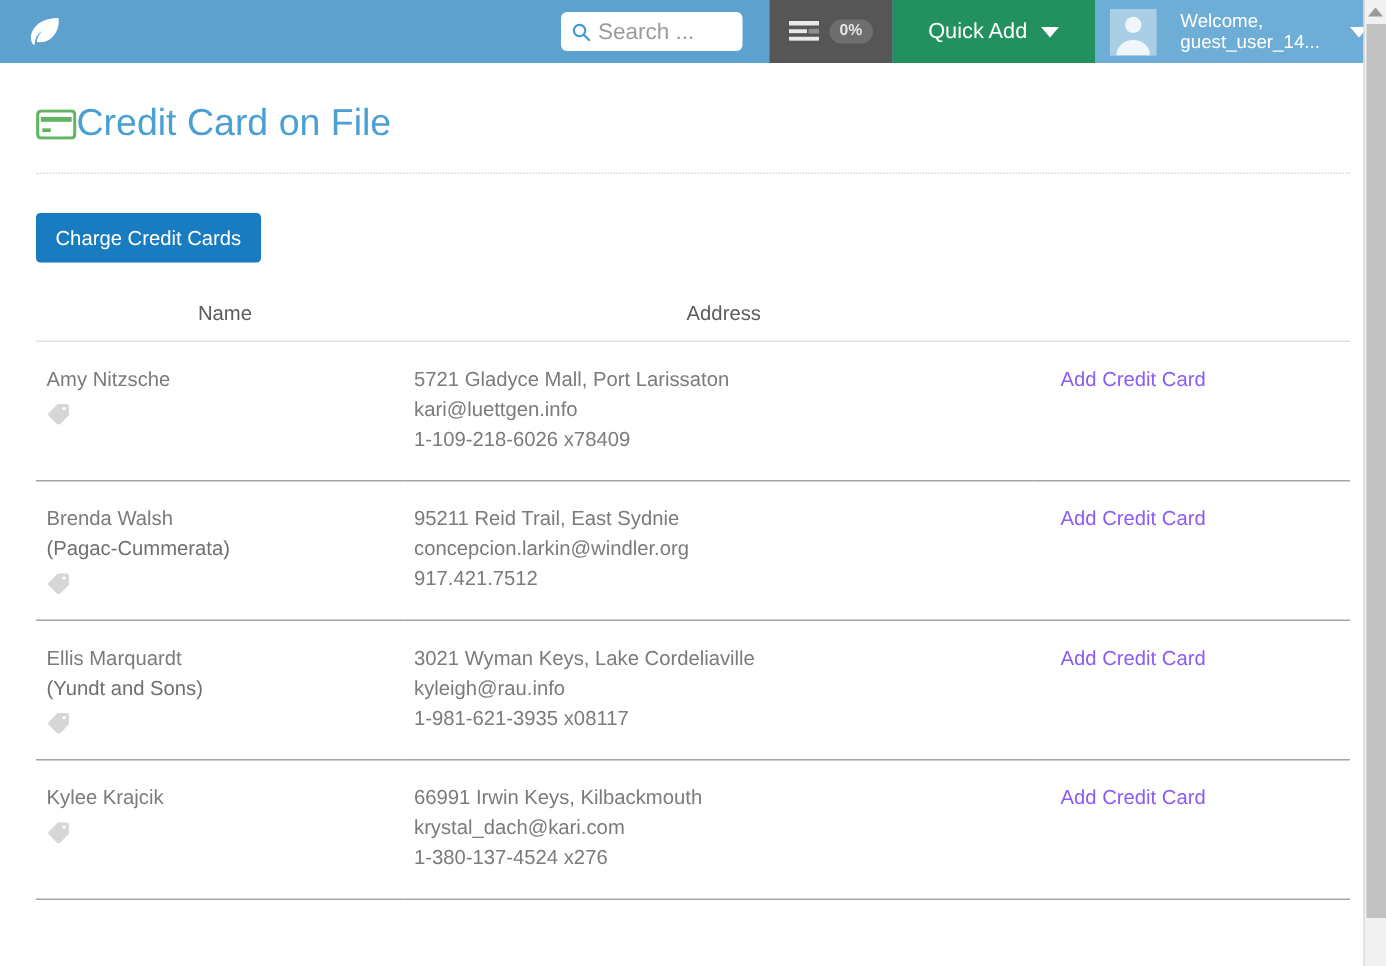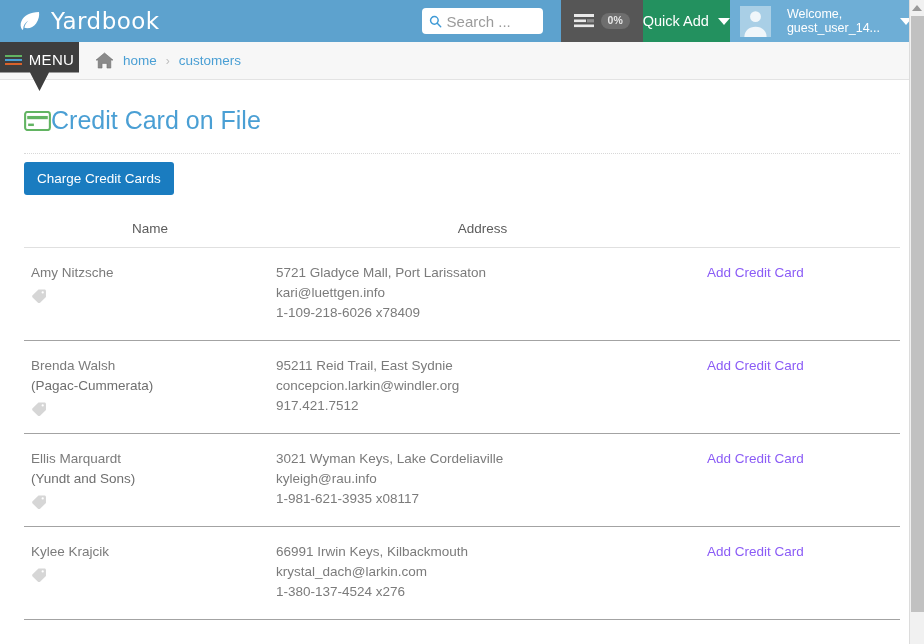--- a/index.html
+++ b/index.html
@@ -68,21 +68,21 @@
     font-size: 10.5px;
     border-radius: 9px;
     padding: 2px 7px 3px;
     line-height: 1;
     font-weight: bold;
   }
   .quick-add {
     background: #23915f;
     display: flex; align-items: center;
     gap: 9px;
-    padding: 0 0;
+    padding: 0 24px;
     color: #fff;
     font-size: 14.5px;
   }
   .caret-down {
     width: 0; height: 0;
     border-left: 6px solid transparent;
     border-right: 6px solid transparent;
     border-top: 7px solid #ffffff;
   }
   .user-box {
@@ -172,21 +172,21 @@
     margin: 0 0 0 0;
   }
   .btn-primary {
     display: inline-block;
     background: #1a7cc0;
     color: #ffffff;
     border: none;
     border-radius: 3px;
     font-size: 13.5px;
     padding: 9px 13px;
-    margin-top: 8px;
+    margin-top: 26px;
     cursor: pointer;
     font-family: "Liberation Sans", sans-serif;
   }
 
   table.cc-table {
     width: 100%;
     border-collapse: collapse;
     margin-top: 26px;
     table-layout: fixed;
   }
@@ -240,21 +240,20 @@
 <body>
 
 <div class="page-wrap">
 
   <div class="topbar">
 
     <div class="brand">
       <svg class="leaf-icon" viewBox="0 0 24 24">
         <path d="M21 3c-9 0-15 3.5-17.5 9C2 15 2.5 18.5 4 20.5c.4.5 1.2.3 1.2-.4 0-3.5 2-6.6 5.2-8.6-2.3 2.2-3.6 4.6-4 7.3 4.6 1.2 9-.6 11.7-4.4C20.8 10.6 21.6 6.6 21 3z" fill="#ffffff"></path>
       </svg>
-      <span class="brand-name">Yardbook</span>
     </div>
 
     <div class="topbar-spacer"></div>
 
     <div class="search-wrap">
       <svg class="search-icon" width="13" height="13" viewBox="0 0 16 16">
         <circle cx="6.6" cy="6.6" r="4.7" fill="none" stroke="#3f9ad6" stroke-width="1.8"></circle>
         <line x1="10.2" y1="10.2" x2="14.4" y2="14.4" stroke="#3f9ad6" stroke-width="1.8" stroke-linecap="round"></line>
       </svg>
       <input class="search-input" type="text" placeholder="Search ..." style="">
@@ -282,41 +281,20 @@
         <path d="M4.5 32c0-6.5 5.1-10.6 11.5-10.6S27.5 25.5 27.5 32z" fill="#f0f6fa"></path>
       </svg>
       <span class="welcome-text">
         <span>Welcome,</span><br>
         <span>guest_user_14...</span>
       </span>
       <span class="caret-down user-caret"></span>
     </div>
   </div>
 
-  <div class="navrow">
-
-    <div class="menu-tab">
-      <span class="burger">
-        <i></i>
-          <i></i>
-          <i></i>
-      </span>
-      <span>MENU</span>
-    </div>
-
-    <div class="breadcrumb">
-      <svg class="home-icon" width="19" height="17" viewBox="0 0 20 18">
-        <path d="M10 1 1 8.6h2.3V17h4.1v-4.9h5.2V17h4.1V8.6H19z" fill="#8a8a8a"></path>
-        <path d="M10 1 1 8.6h2.3V17h4.1v-4.9h5.2V17h4.1V8.6H19z" fill="none" stroke="#6e6e6e" stroke-width=".6"></path>
-      </svg>
-      <a class="bc-link" href="#">home</a>
-      <span class="bc-sep">›</span>
-      <a class="bc-link" href="#">customers</a>
-    </div>
-  </div>
 
   <div class="content">
 
     <div class="page-title">
       <svg width="27" height="20" viewBox="0 0 28 21">
         <rect x="1" y="1" width="26" height="19" rx="2.5" fill="#ffffff" stroke="#62b462" stroke-width="2.2"></rect>
         <rect x="3.2" y="5.2" width="21.6" height="3.4" fill="#62b462"></rect>
         <rect x="4.2" y="13.2" width="6" height="2.6" fill="#62b462"></rect>
       </svg>
       <h1>Credit Card on File</h1>
@@ -395,21 +373,21 @@
         <tr>
           <td class="col-name">
             <span>Kylee Krajcik</span>
             <svg class="tag-icon" width="17" height="15" viewBox="0 0 18 16">
               <path d="M1.6 7.8 7.9 1.5h6.4c.9 0 1.6.7 1.6 1.6v6.4L9.6 15.8c-.6.6-1.6.6-2.2 0L1.6 10c-.6-.6-.6-1.6 0-2.2z" fill="#d6d6d6"></path>
               <circle cx="12.4" cy="4.7" r="1.2" fill="#ffffff"></circle>
             </svg>
           </td>
           <td class="col-addr">
             <span>66991 Irwin Keys, Kilbackmouth</span><br>
-            <span>krystal_dach@larkin.com</span><br>
+            <span>krystal_dach@kari.com</span><br>
             <span>1-380-137-4524 x276</span>
           </td>
           <td class="col-action">
             <a class="add-link" href="#">Add Credit Card</a>
           </td>
         </tr>
 
         <tr>
           <td class="col-name">
             

